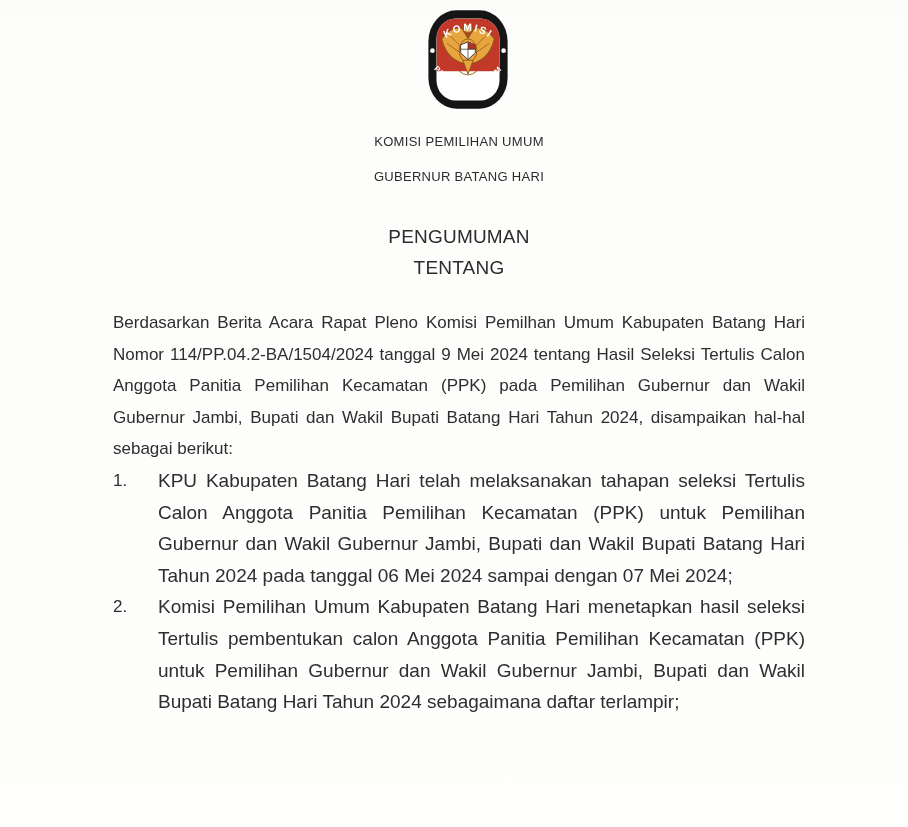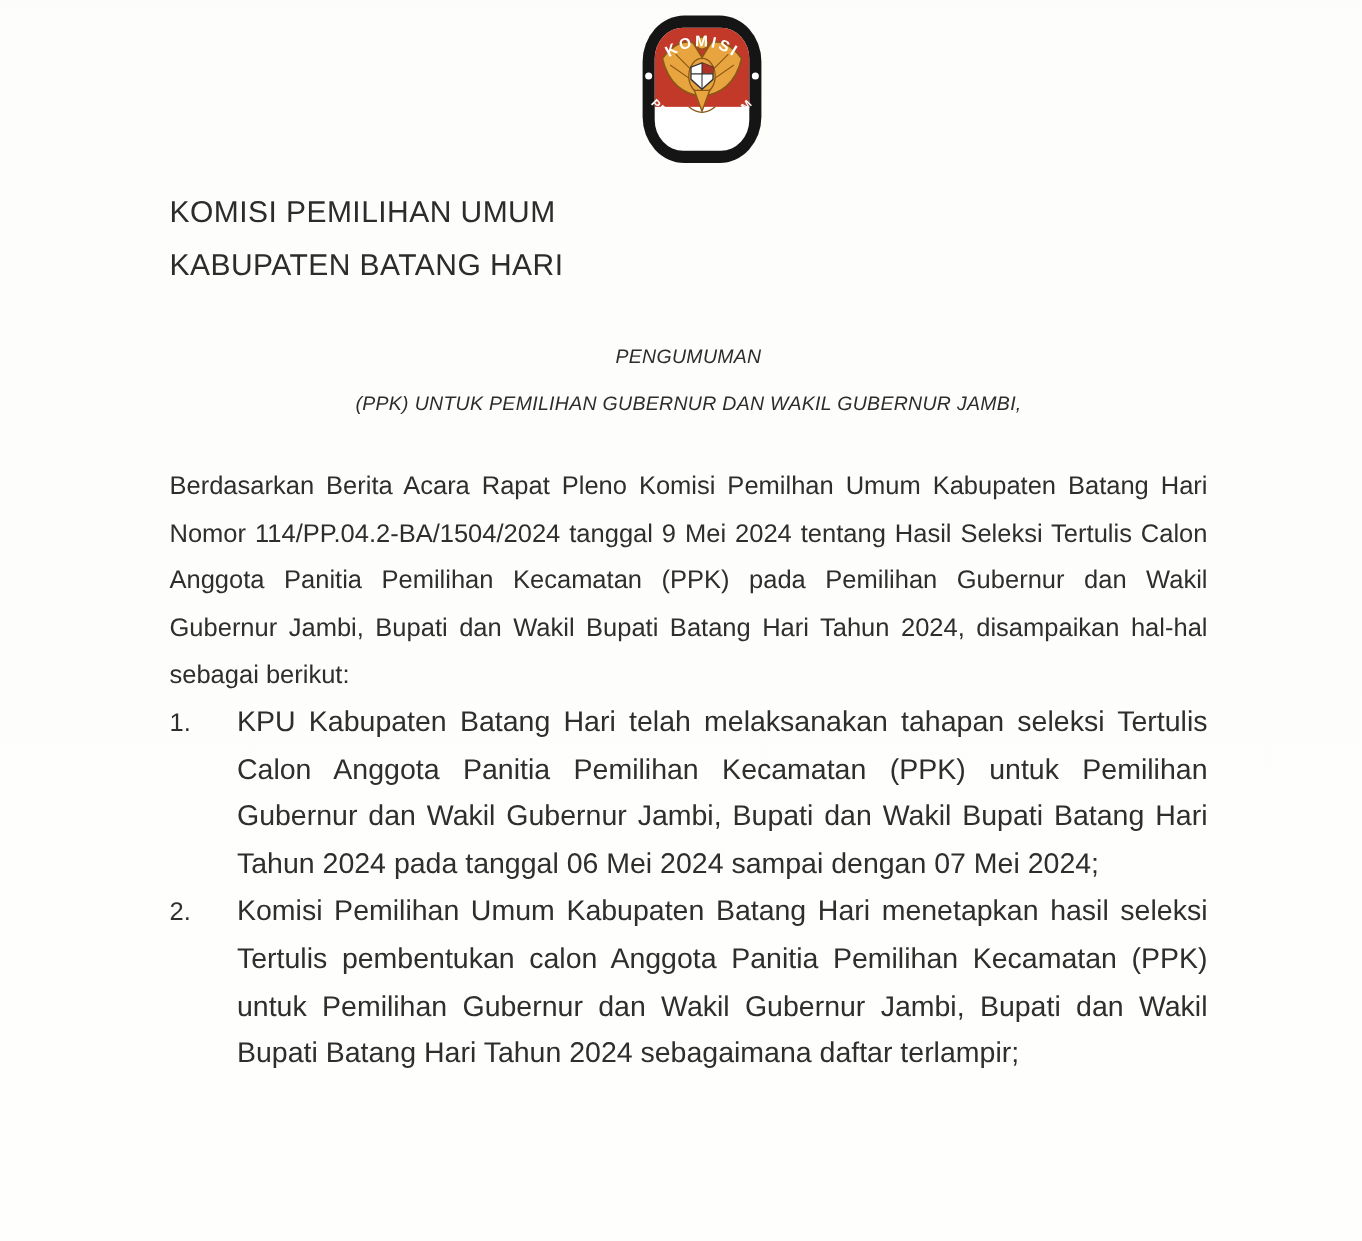--- a/index.html
+++ b/index.html
@@ -18,34 +18,33 @@
   .content {
     position: absolute;
     left: 113px; top: 0;
     width: 692px;
   }
   .logo-wrap { text-align: center; padding-top: 8px; }
   .logo-wrap svg { display: inline-block; transform: translateX(9px); }
 
   .org-block {
     margin-top: 9px;
-    text-align: left;
-    font-size: 20px;
+    text-align: center;
+    font-size: 13px;
     line-height: 35px;
     letter-spacing: 0.3px;
     color: #2c2c2c;
   }
   .head-block {
     margin-top: 27px;
     text-align: center;
-    font-size: 13px;
+    font-size: 19px;
     line-height: 31px;
     letter-spacing: 0.2px;
     color: #2c2c2c;
-    font-style: italic;
   }
   .intro {
     margin-top: 24px;
     font-size: 17px;
     line-height: 31.6px;
     text-align: justify;
     color: #2e2e2e;
   }
   .list { margin: 0; }
   .list-item { display: flex; align-items: flex-start; }
@@ -106,26 +105,26 @@
           <textPath href="#arcTop" startOffset="50%" text-anchor="middle">KOMISI</textPath>
         </text>
         <text font-family="Liberation Sans, sans-serif" font-size="10.5" font-weight="bold" fill="#ffffff" letter-spacing="1.2">
           <textPath href="#arcBot" startOffset="50%" text-anchor="middle">PEMILIHAN UMUM</textPath>
         </text>
       </svg>
     </div>
 
     <div class="org-block">
       <div>KOMISI PEMILIHAN UMUM</div>
-      <div>KABUPATEN BATANG HARI</div>
+      <div>GUBERNUR BATANG HARI</div>
     </div>
 
     <div class="head-block">
       <div>PENGUMUMAN</div>
-      <div>(PPK) UNTUK PEMILIHAN GUBERNUR DAN WAKIL GUBERNUR JAMBI,</div>
+      <div>TENTANG</div>
     </div>
 
     <div class="intro">Berdasarkan Berita Acara Rapat Pleno Komisi Pemilhan Umum Kabupaten Batang Hari Nomor 114/PP.04.2-BA/1504/2024 tanggal 9 Mei 2024 tentang Hasil Seleksi Tertulis Calon Anggota Panitia Pemilihan Kecamatan (PPK) pada Pemilihan Gubernur dan Wakil Gubernur Jambi, Bupati dan Wakil Bupati Batang Hari Tahun 2024, disampaikan hal-hal sebagai berikut:</div>
 
     <div class="list">
       <div class="list-item">
         <div class="item-number">1.</div>
         <div class="item-text">KPU Kabupaten Batang Hari telah melaksanakan tahapan seleksi Tertulis Calon Anggota Panitia Pemilihan Kecamatan (PPK) untuk Pemilihan Gubernur dan Wakil Gubernur Jambi, Bupati dan Wakil Bupati Batang Hari Tahun 2024 pada tanggal 06 Mei 2024 sampai dengan 07 Mei 2024;</div>
       </div>
       <div class="list-item">

